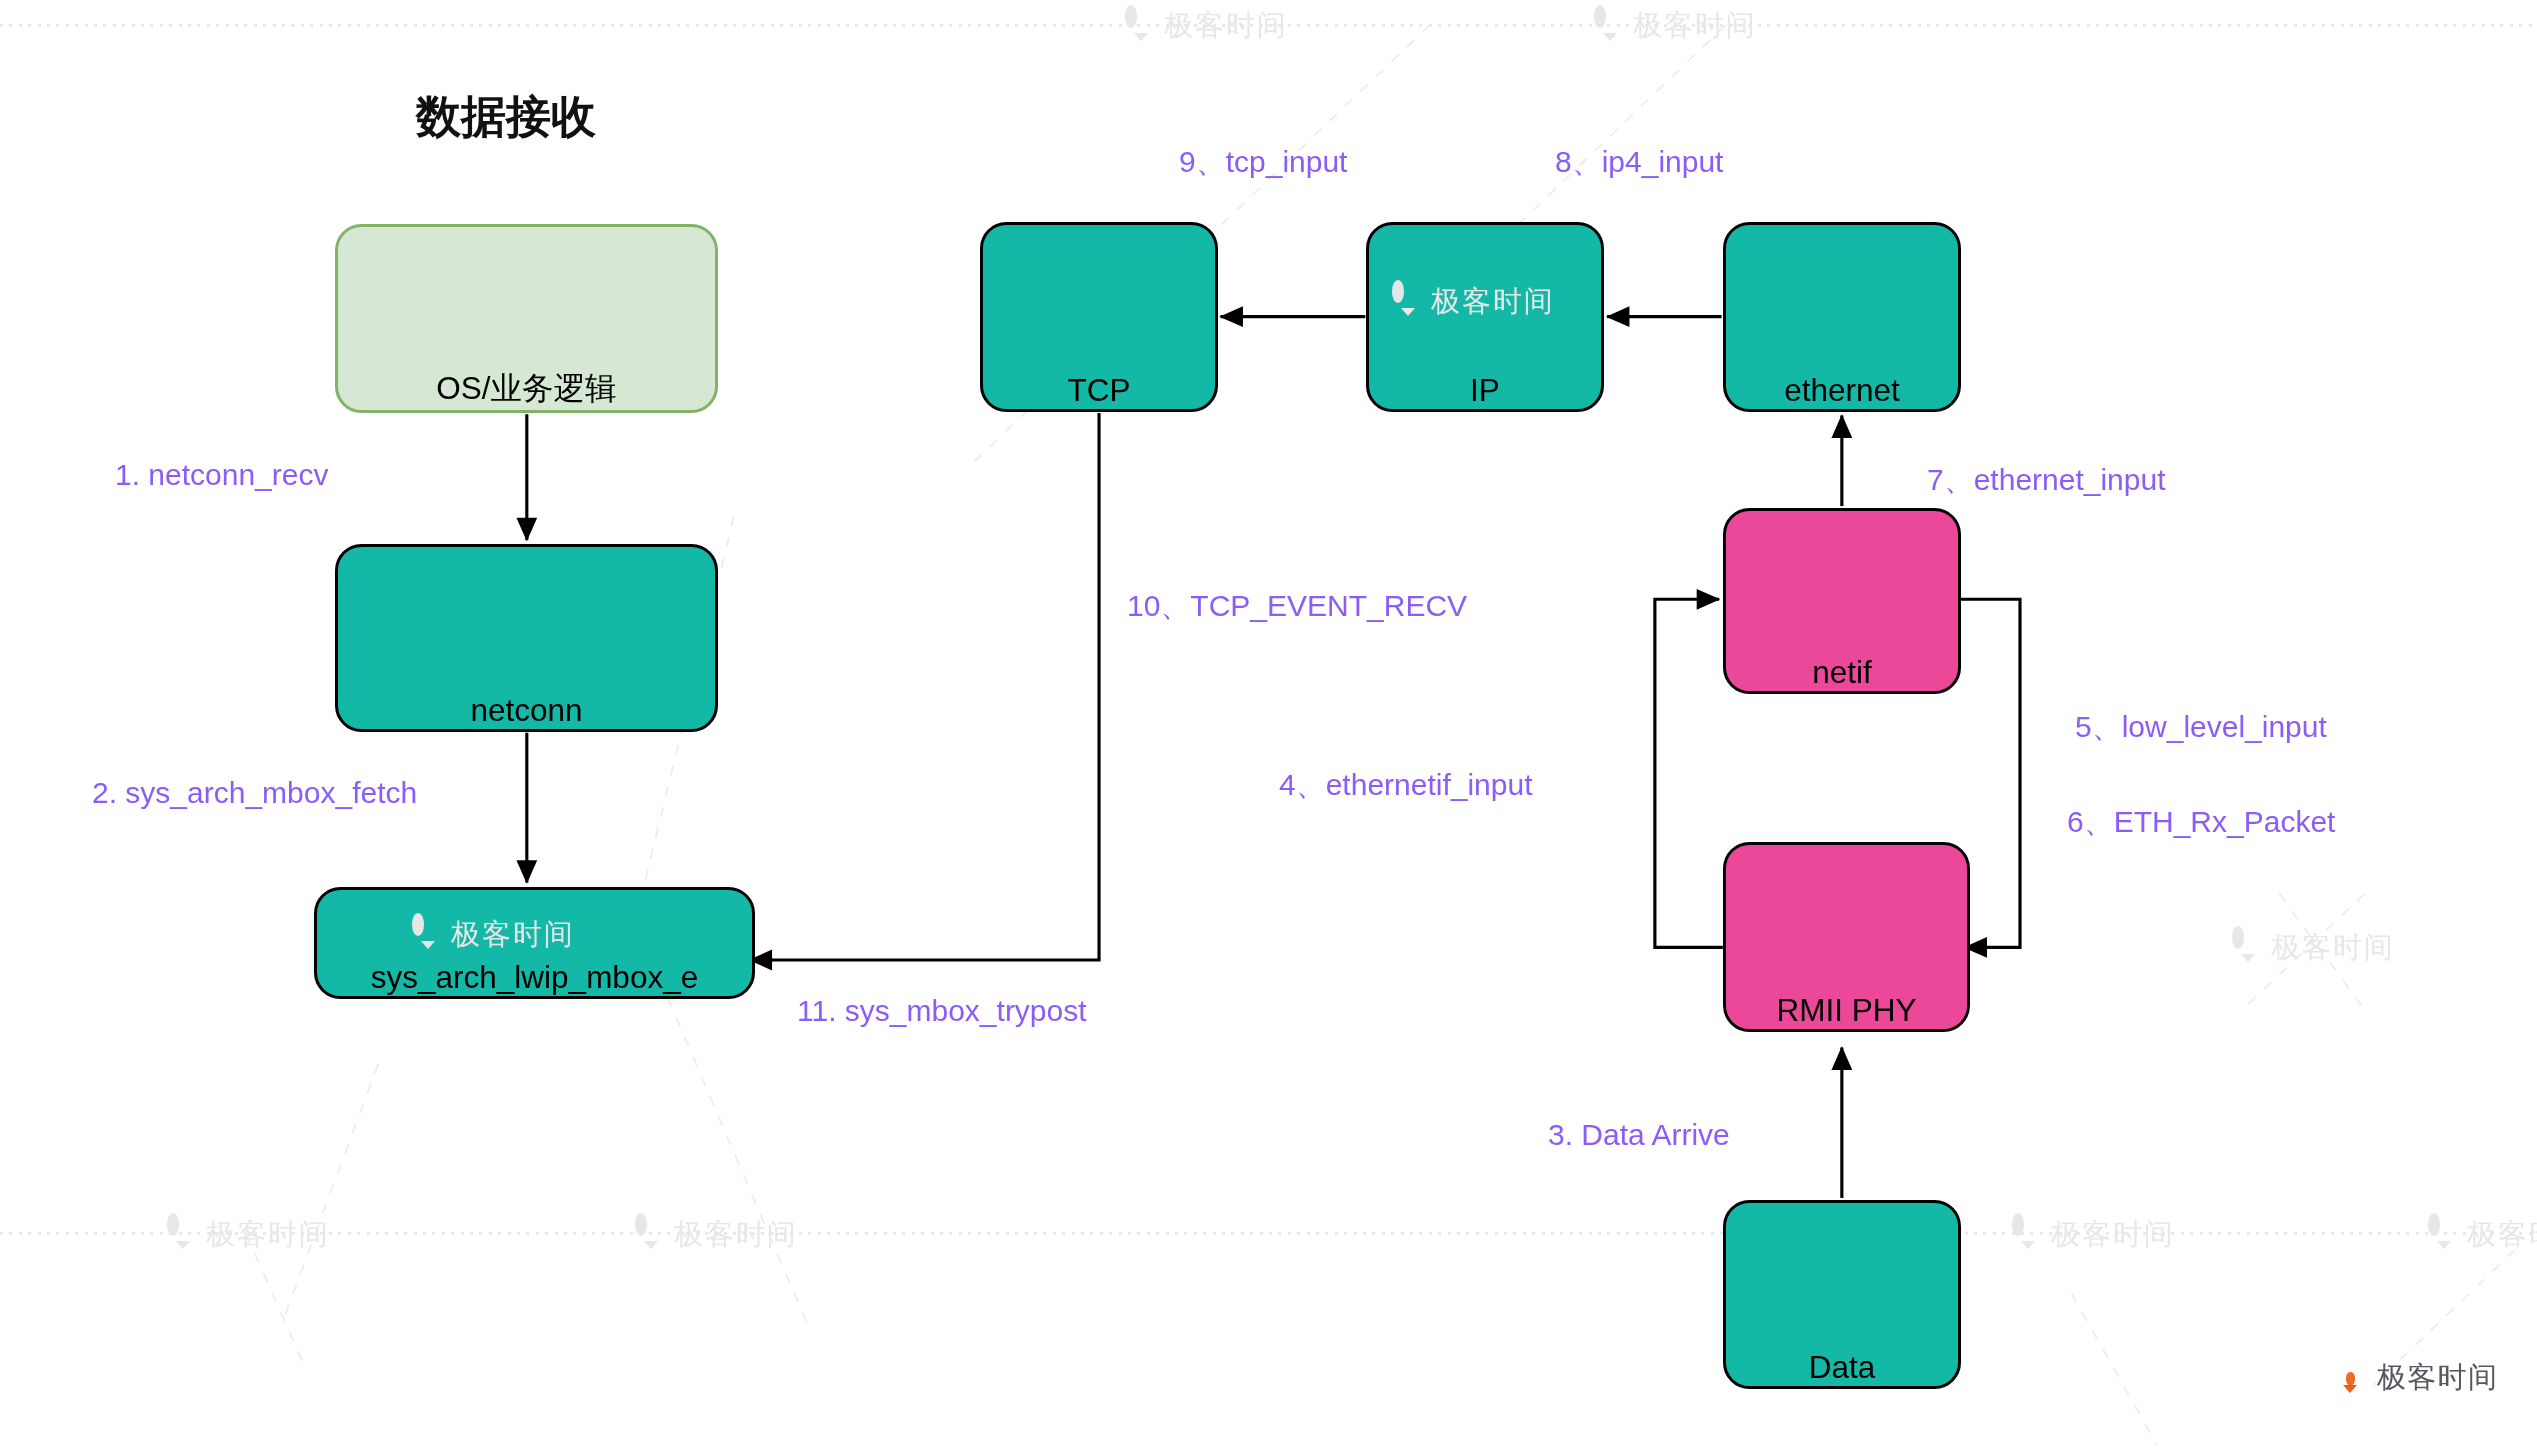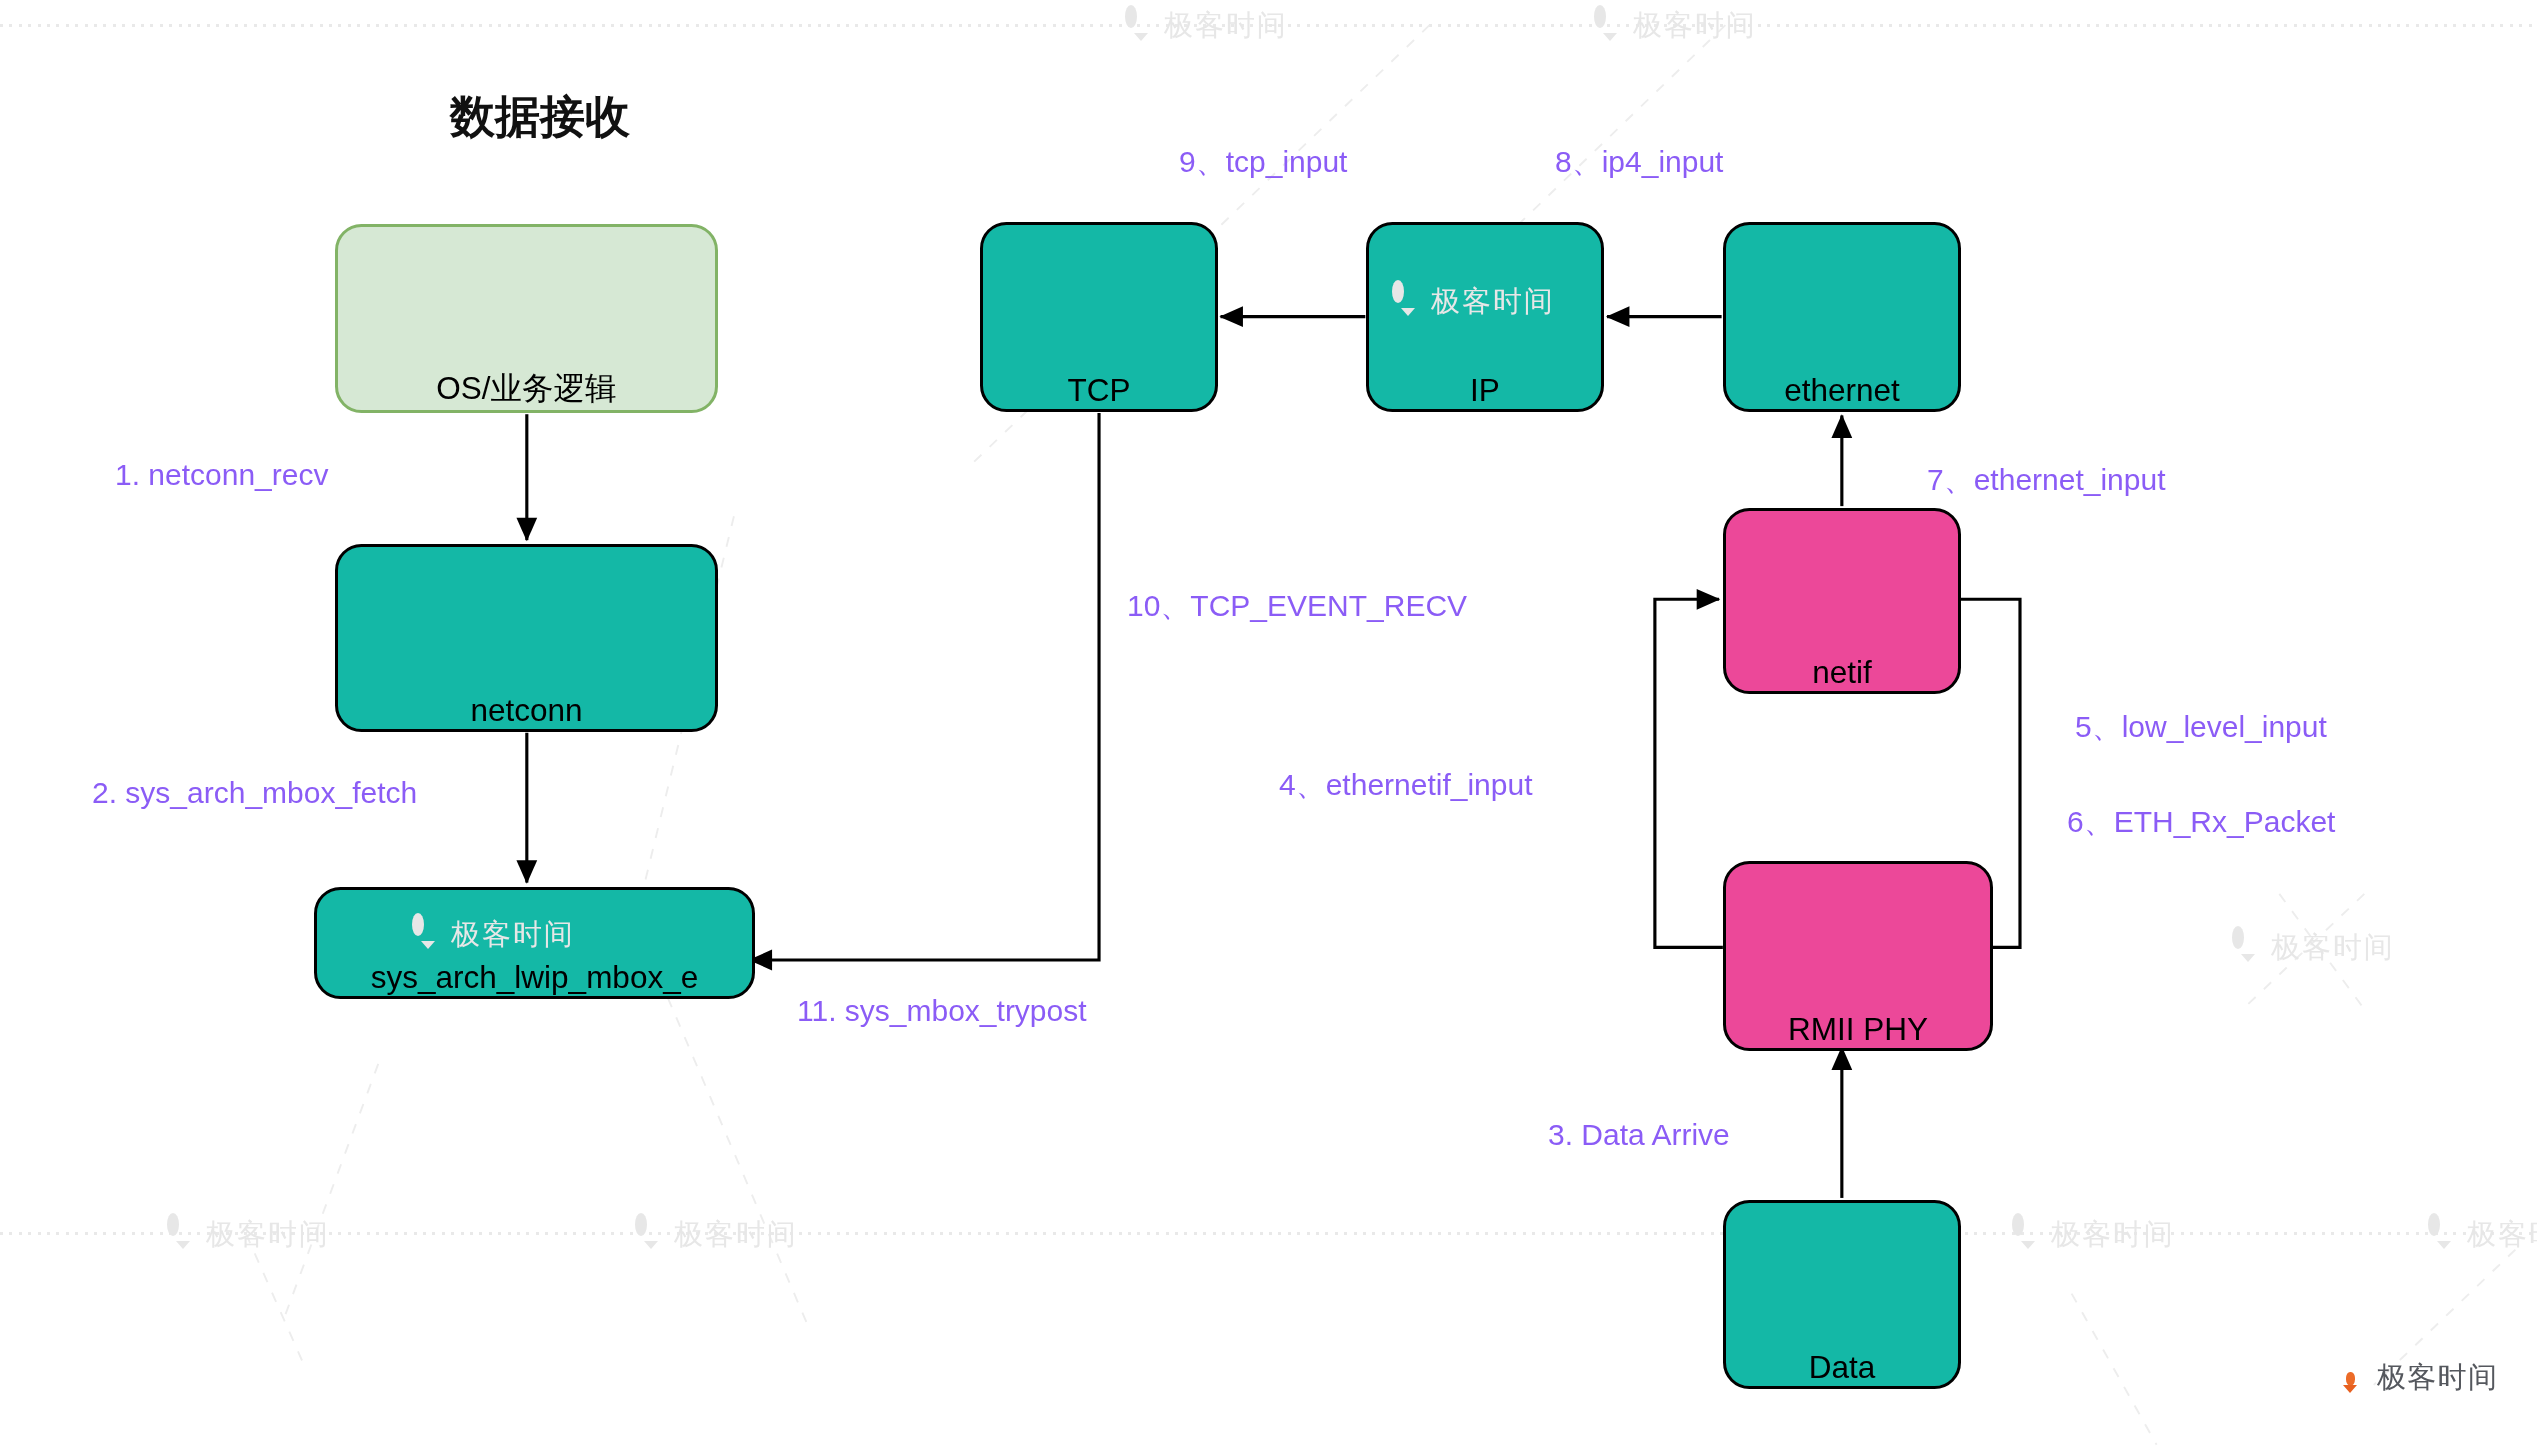--- a/index.html
+++ b/index.html
@@ -14,21 +14,21 @@
   
   .node{position:absolute;box-sizing:border-box;display:flex;align-items:flex-end;justify-content:center;
     border-radius:26.4px;z-index:2;}
   .node-blue{background:#14b8a6;border:3.1px solid #000000;}
   .node-green{background:#d6e8d4;border:3.1px solid #82b366;}
   .node-yellow{background:#ec4899;border:3.1px solid #000000;}
   .node-label{font-size:31.5px;color:#000000;white-space:nowrap;}
 
   .conn-svg{position:absolute;left:0;top:0;z-index:2;}
 
-  .page-title{position:absolute;left:416px;top:87px;width:214px;text-align:right;
+  .page-title{position:absolute;left:416px;top:87px;width:214px;text-align:left;
     font-size:45px;font-weight:600;color:#111111;z-index:3;white-space:nowrap;}
 
   .edge-label{position:absolute;transform:translateY(-50%);font-size:30px;color:#8b5cf6;
     white-space:nowrap;z-index:3;}
 
   
   .wm{position:absolute;display:flex;align-items:center;gap:7.6px;color:#e7e7e7;
     transform:translateY(-50%);z-index:4;pointer-events:none;}
   .wm-icon{position:relative;width:31.5px;height:31.5px;flex:0 0 auto;}
   .wm-ring{box-sizing:border-box;width:31.5px;height:31.5px;border:6.3px solid currentColor;border-radius:50%;}
@@ -112,21 +112,21 @@
   </div>
 
   <div class="node node-blue" style="left:1723px;top:222px;width:238px;height:190px">
     <span class="node-label">ethernet</span>
   </div>
 
   <div class="node node-yellow" style="left:1723px;top:508px;width:238px;height:186px">
     <span class="node-label">netif</span>
   </div>
 
-  <div class="node node-yellow" style="left:1723px;top:861px;width:270px;height:190px">
+  <div class="node node-yellow" style="left:1723px;top:842px;width:247px;height:190px">
     <span class="node-label">RMII PHY</span>
   </div>
 
   <div class="node node-blue" style="left:1723px;top:1200px;width:238px;height:189px">
     <span class="node-label">Data</span>
   </div>
 
   <div class="edge-label" style="left:115px;top:475px">1. netconn_recv</div>
   <div class="edge-label" style="left:92px;top:793px">2. sys_arch_mbox_fetch</div>
   <div class="edge-label" style="left:1548px;top:1135px">3. Data Arrive</div>

